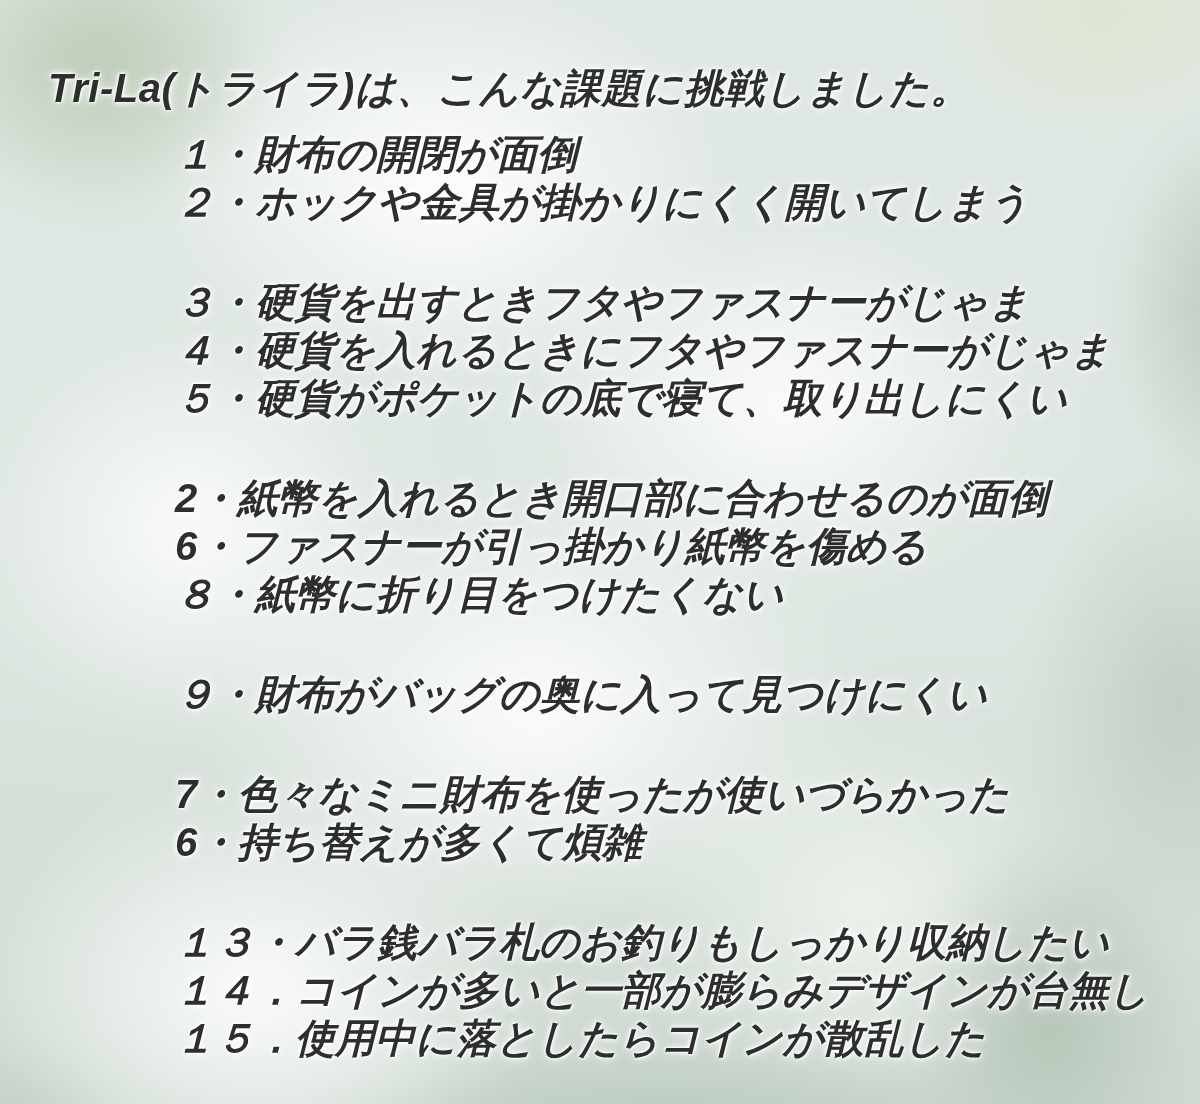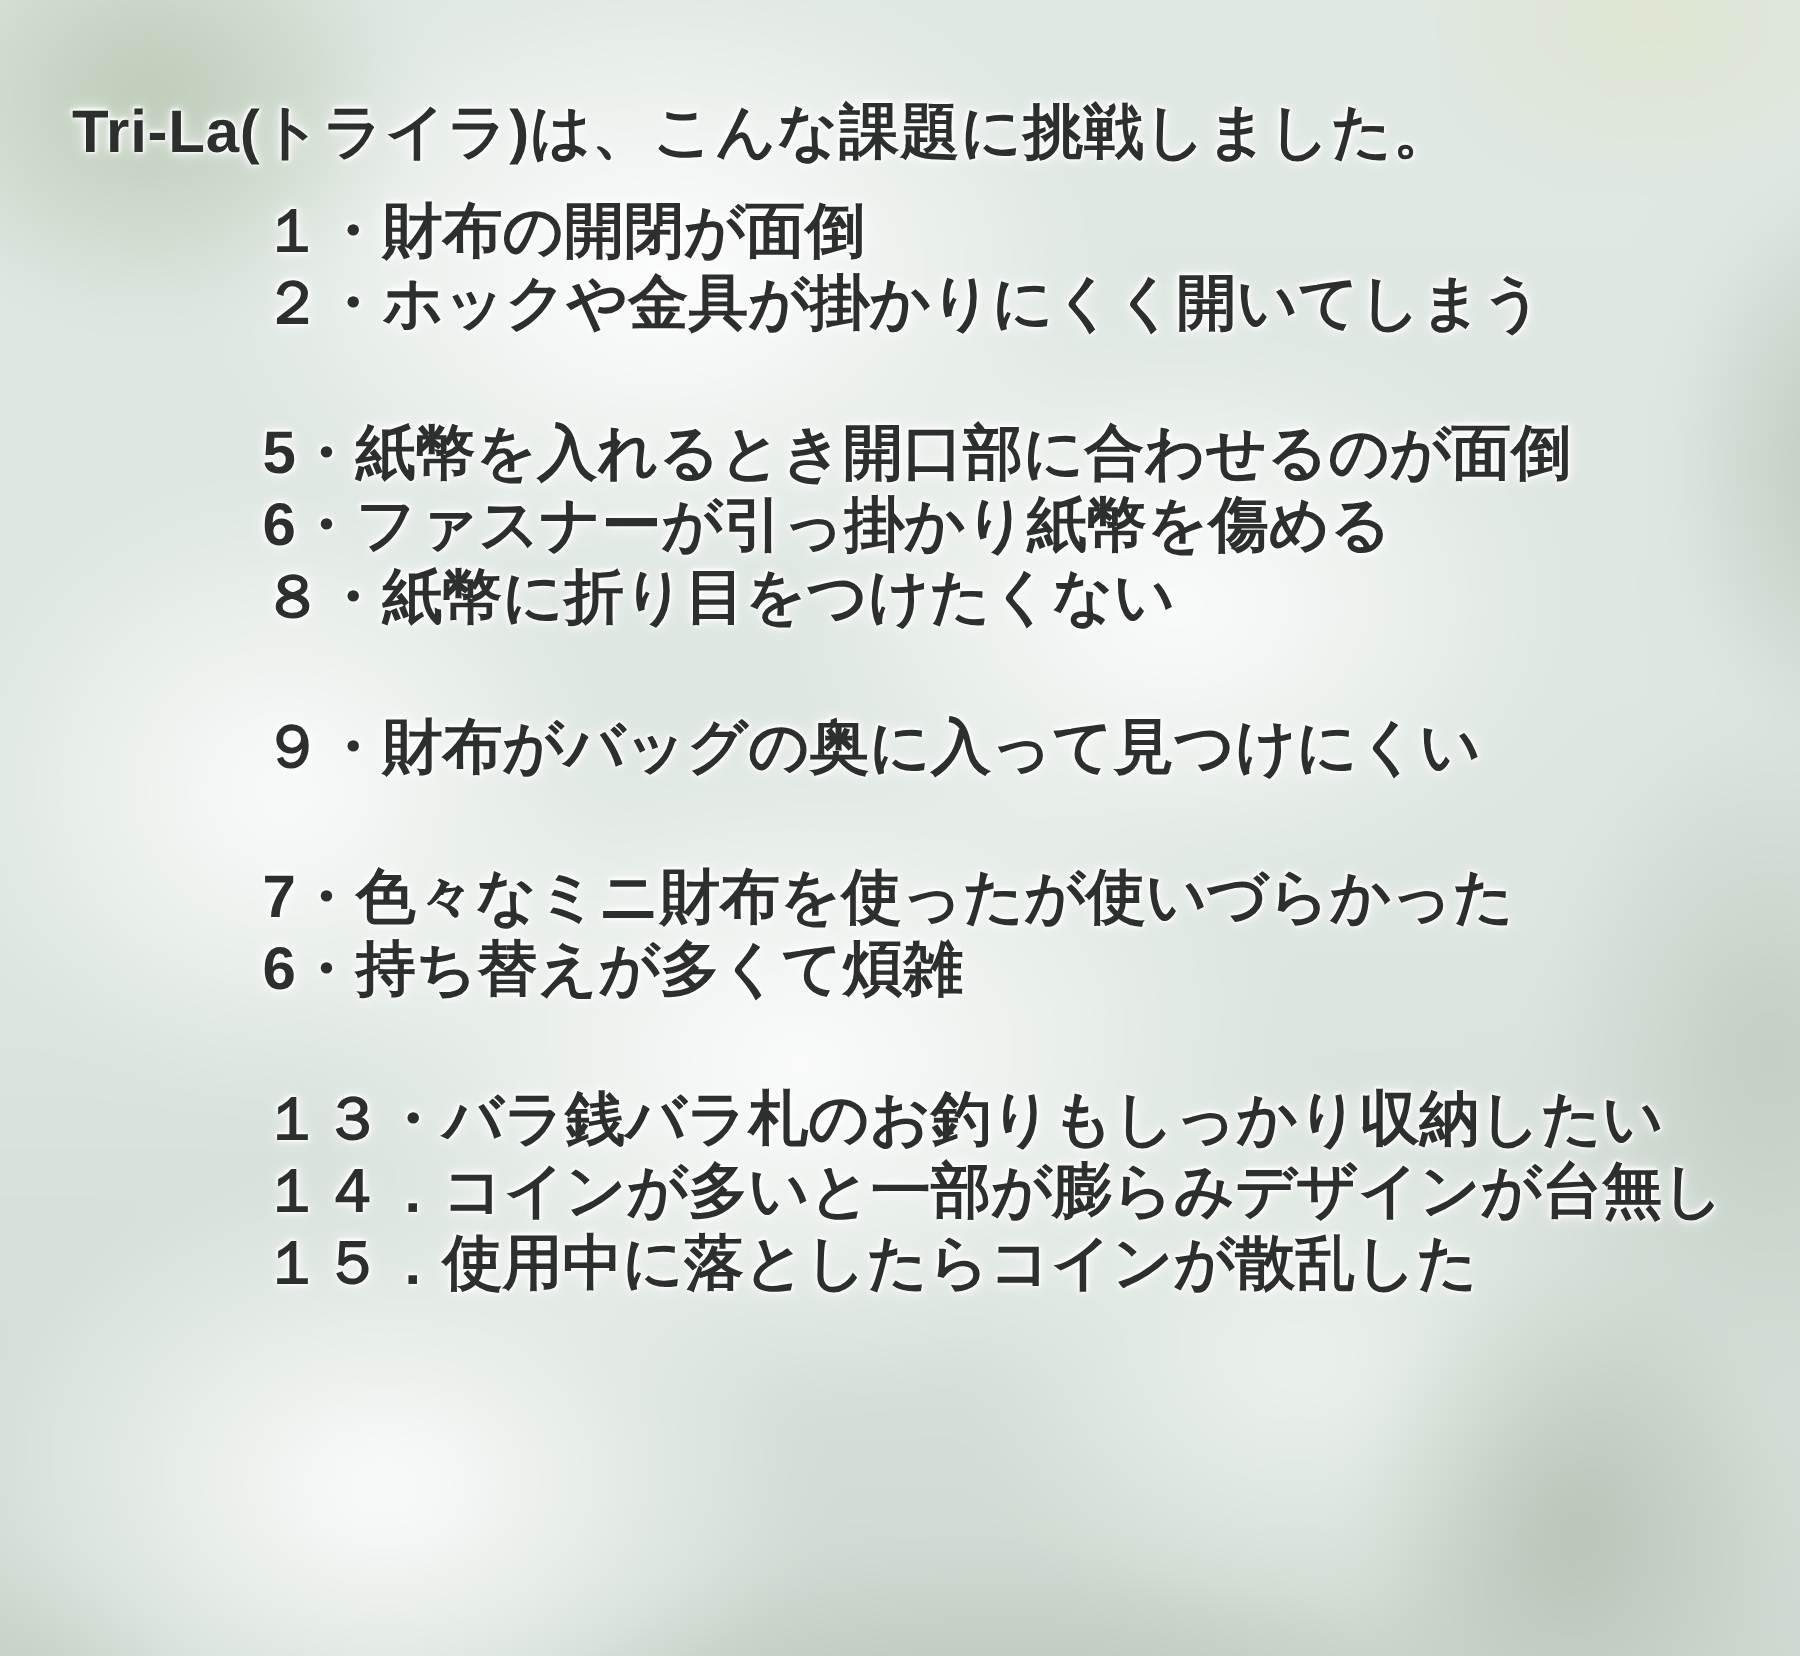--- a/index.html
+++ b/index.html
@@ -24,21 +24,21 @@
       radial-gradient(ellipse 430px 300px at 38% 20%, rgba(255,255,255,.95), rgba(255,255,255,0) 70%),
       radial-gradient(ellipse 380px 280px at 64% 38%, rgba(255,255,255,.88), rgba(255,255,255,0) 70%),
       radial-gradient(ellipse 320px 300px at 19% 48%, rgba(255,255,255,.85), rgba(255,255,255,0) 70%),
       radial-gradient(ellipse 470px 330px at 45% 63%, rgba(255,255,255,.90), rgba(255,255,255,0) 70%),
       radial-gradient(ellipse 410px 300px at 24% 86%, rgba(255,255,255,.92), rgba(255,255,255,0) 70%),
       radial-gradient(ellipse 320px 270px at 70% 79%, rgba(240,246,240,.85), rgba(240,246,240,0) 70%),
       linear-gradient(180deg,#e0e8e3 0%,#dde6e0 55%,#ccd8cf 100%);
     filter:blur(18px);
   }
 
-  .text-layer{position:absolute;inset:0;color:var(--text,#2d2f2e);font-weight:700;}
+  .text-layer{position:absolute;inset:0;color:var(--text,#2d2f2e);font-weight:700;font-style:italic;}
   .halo{
     text-shadow:
       0 0 6px rgba(255,255,255,.95),
       0 0 12px rgba(255,255,255,.75),
       1px 1px 2px rgba(255,255,255,.9),
       -1px -1px 2px rgba(255,255,255,.9);
   }
 
   .title{
     position:absolute;left:48px;top:64px;margin:0;
@@ -58,21 +58,26 @@
 
   <div class="text-layer">
     <h1 class="title halo">Tri-La(トライラ)は、こんな課題に挑戦しました。</h1>
 
     <div class="list">
       <div class="group">
         <p class="line halo">１・財布の開閉が面倒</p>
         <p class="line halo">２・ホックや金具が掛かりにくく開いてしまう</p>
       </div>
       <div class="group">
-        <p class="line halo">5・紙幣を入れるとき開口部に合わせるのが面倒</p>
+        <p class="line halo">３・硬貨を出すときフタやファスナーがじゃま</p>
+        <p class="line halo">４・硬貨を入れるときにフタやファスナーがじゃま</p>
+        <p class="line halo">５・硬貨がポケットの底で寝て、取り出しにくい</p>
+      </div>
+      <div class="group">
+        <p class="line halo">2・紙幣を入れるとき開口部に合わせるのが面倒</p>
         <p class="line halo">6・ファスナーが引っ掛かり紙幣を傷める</p>
         <p class="line halo">８・紙幣に折り目をつけたくない</p>
       </div>
       <div class="group">
         <p class="line halo">９・財布がバッグの奥に入って見つけにくい</p>
       </div>
       <div class="group">
         <p class="line halo">7・色々なミニ財布を使ったが使いづらかった</p>
         <p class="line halo">6・持ち替えが多くて煩雑</p>
       </div>

